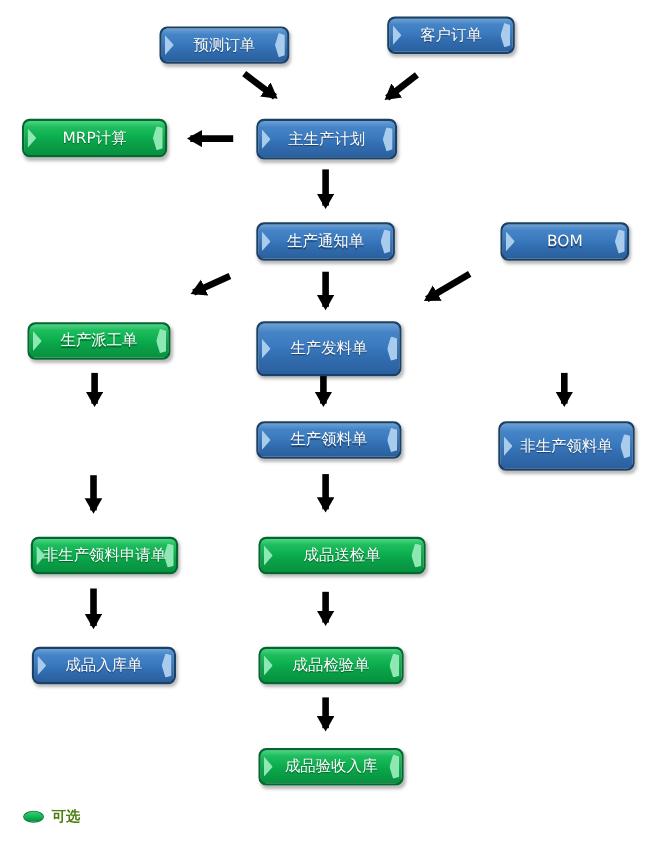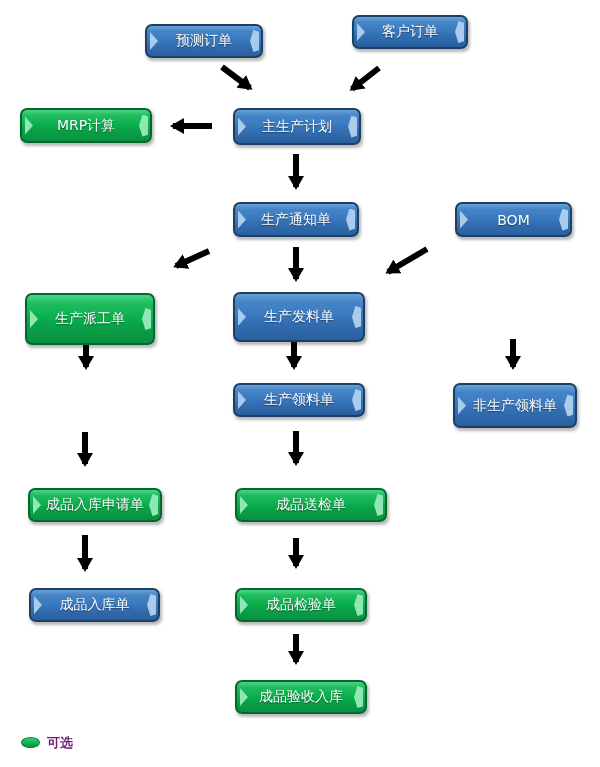--- a/index.html
+++ b/index.html
@@ -34,21 +34,21 @@
   .node.blue .bevel-left,.node.blue .bevel-right{background:#A9CCEC;}
   .node.green .bevel-left,.node.green .bevel-right{background:#8FE7B4;}
   #legend{
     position:absolute;left:21px;top:736px;display:flex;align-items:center;gap:7px;
   }
   #legend .dot{
     width:17px;height:9px;border-radius:50%;
     background:linear-gradient(to bottom,#35CE75,#0CB04F 60%,#089040);
     border:1px solid #067A38;
   }
-  #legend .txt{font-size:13px;font-weight:bold;color:#701a75;line-height:1;}
+  #legend .txt{font-size:13px;font-weight:bold;color:#4d7c0f;line-height:1;}
 </style>
 </head>
 <body>
 
 <div id="canvas">
 
   <svg id="arrows" viewBox="0 0 600 767" xmlns="http://www.w3.org/2000/svg">
     <defs>
       <marker id="ah" markerUnits="userSpaceOnUse" markerWidth="18" markerHeight="18" refX="11" refY="8" orient="auto">
         <path d="M0,0 L14,8 L0,16 Z" fill="#000000"></path>
@@ -102,21 +102,21 @@
     <span class="lbl">生产通知单</span>
     <span class="bevel-right"></span>
   </div>
 
   <div class="node blue" style="left:455px;top:202px;width:117px;height:35px">
     <span class="bevel-left"></span>
     <span class="lbl">BOM</span>
     <span class="bevel-right"></span>
   </div>
 
-  <div class="node green" style="left:25px;top:293px;width:130px;height:52px">
+  <div class="node green" style="left:25px;top:293px;width:130px;height:34px">
     <span class="bevel-left"></span>
     <span class="lbl">生产派工单</span>
     <span class="bevel-right"></span>
   </div>
 
   <div class="node blue" style="left:233px;top:292px;width:132px;height:50px">
     <span class="bevel-left"></span>
     <span class="lbl">生产发料单</span>
     <span class="bevel-right"></span>
   </div>
@@ -130,21 +130,21 @@
   </div>
 
   <div class="node blue" style="left:453px;top:383px;width:124px;height:45px">
     <span class="bevel-left"></span>
     <span class="lbl">非生产领料单</span>
     <span class="bevel-right"></span>
   </div>
 
   <div class="node green" style="left:28px;top:488px;width:134px;height:34px">
     <span class="bevel-left"></span>
-    <span class="lbl">成品入库申请单</span>
+    <span class="lbl">非生产领料申请单</span>
     <span class="bevel-right"></span>
   </div>
 
   <div class="node green" style="left:235px;top:488px;width:152px;height:34px">
     <span class="bevel-left"></span>
     <span class="lbl">成品送检单</span>
     <span class="bevel-right"></span>
   </div>
 
   <div class="node blue" style="left:29px;top:588px;width:131px;height:34px">

